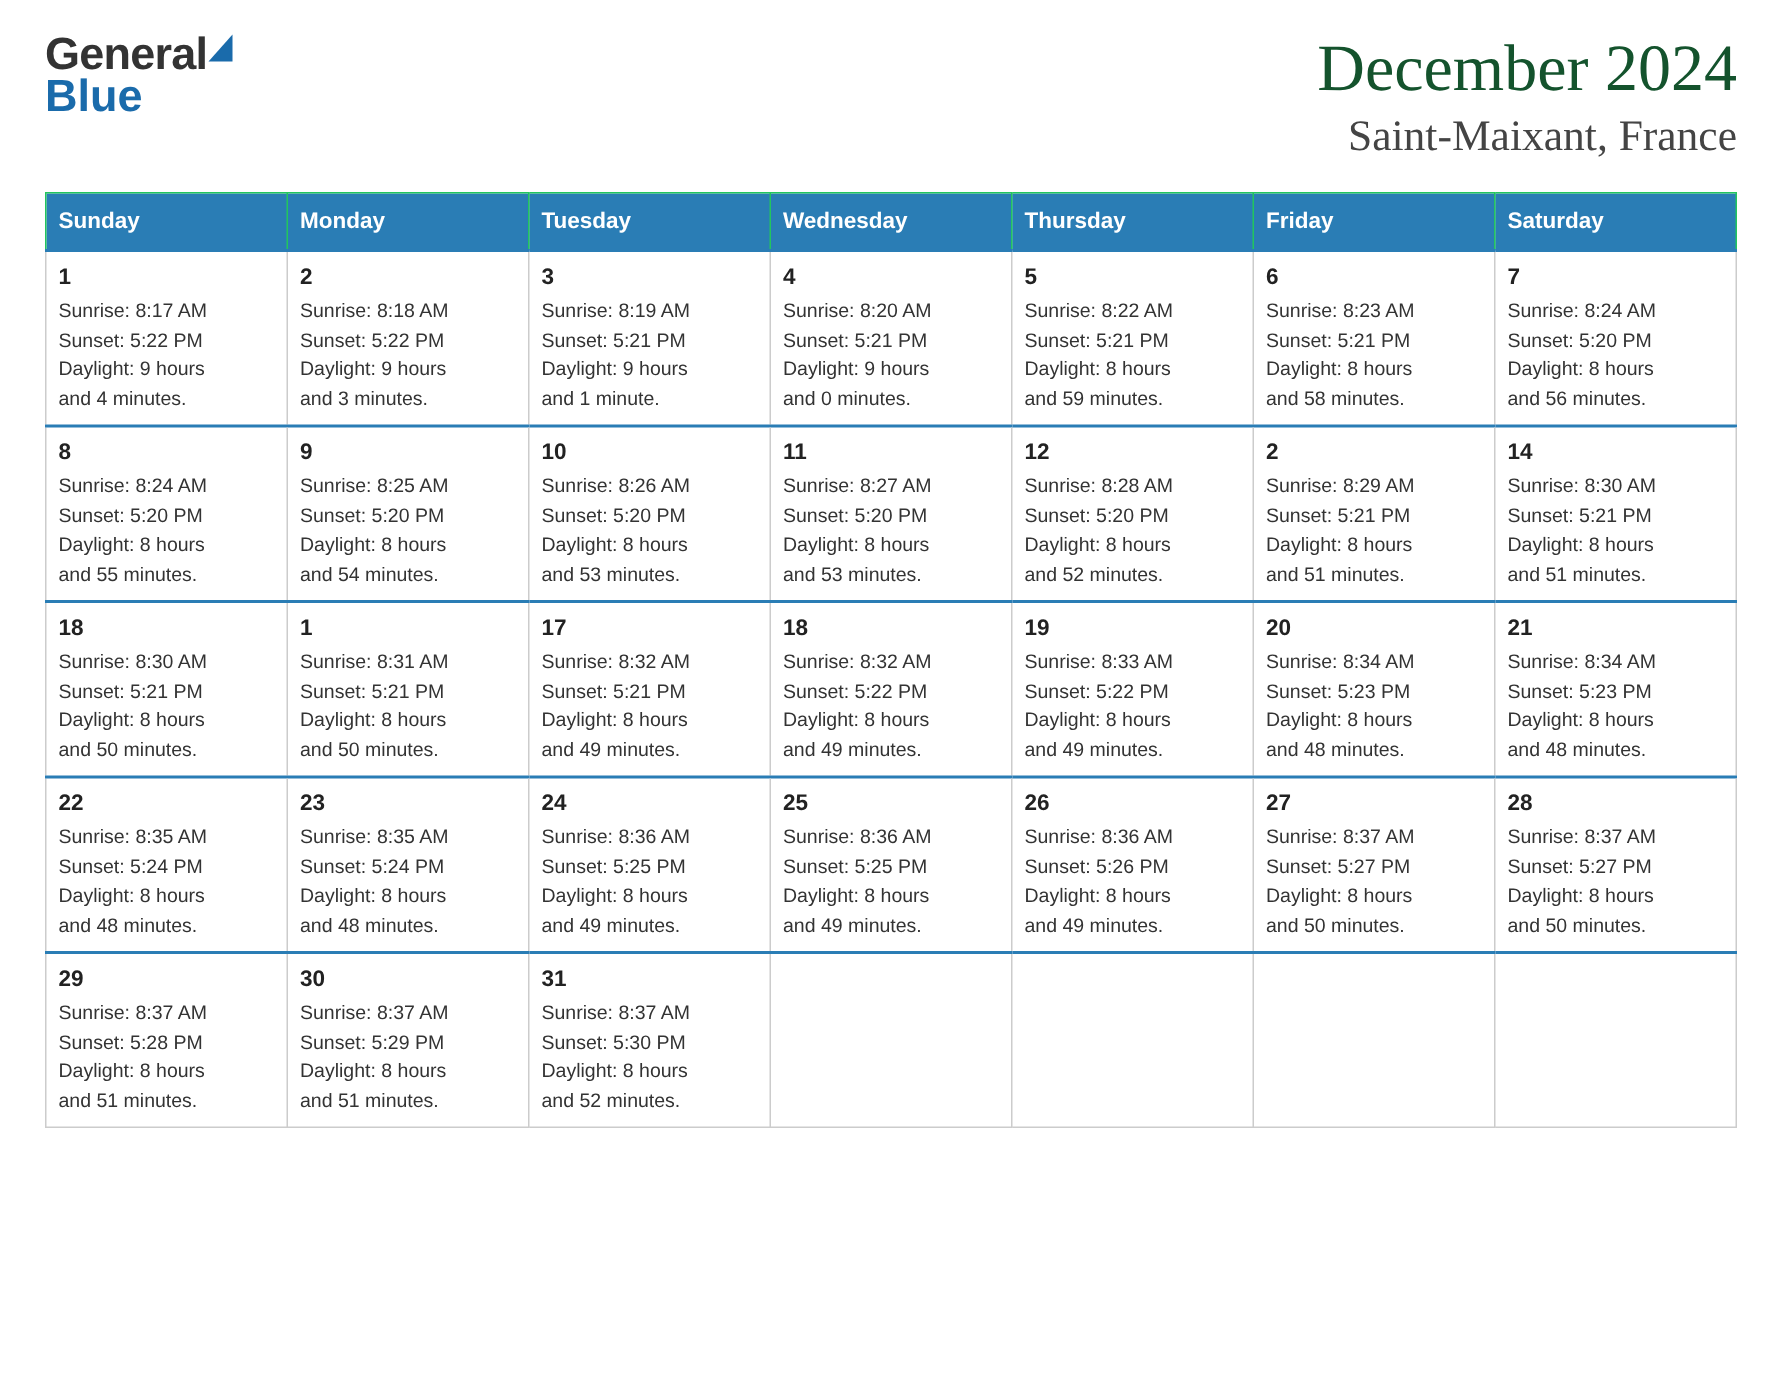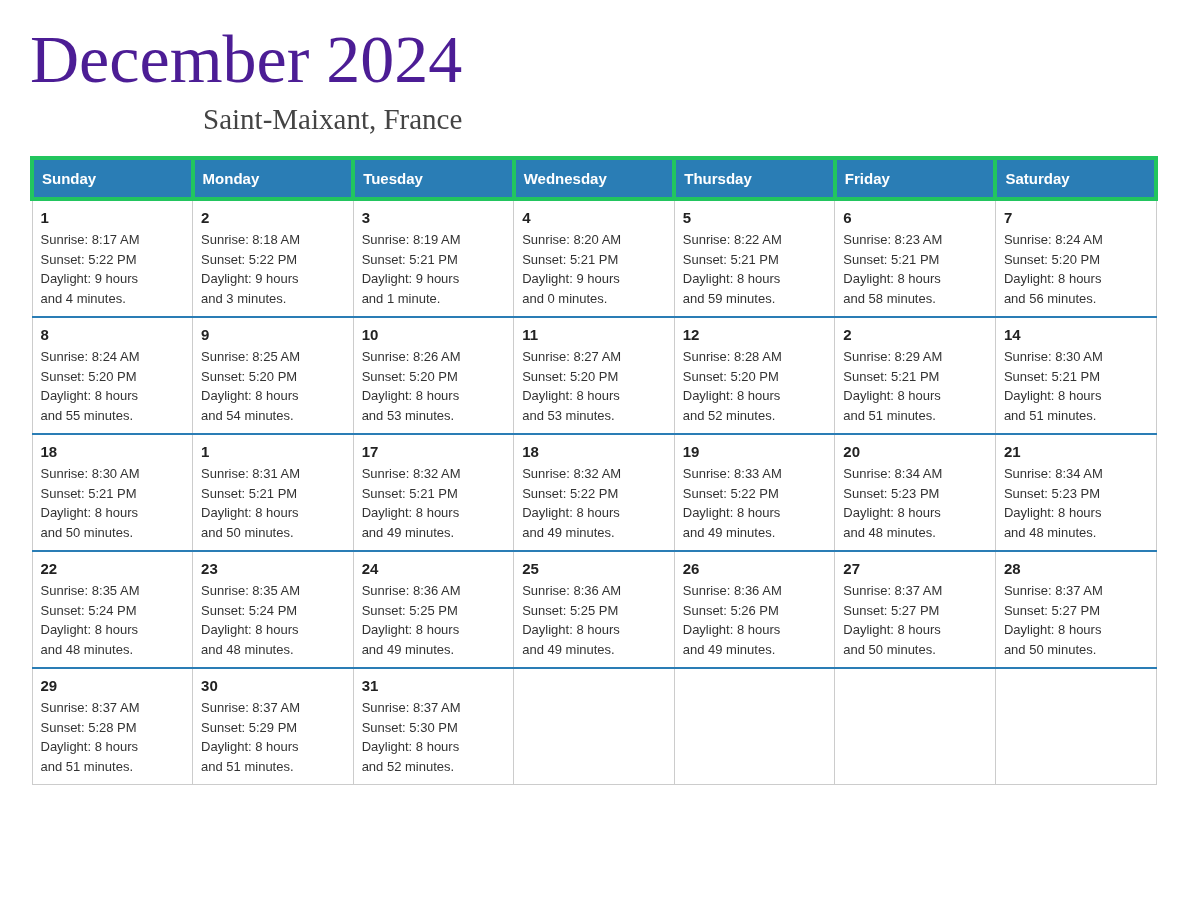--- a/index.html
+++ b/index.html
@@ -22,23 +22,23 @@
       display: flex;
       align-items: center;
       gap: 0px;
     }
 
     .title-block {
       text-align: right;
     }
 
     .page-title {
-      font-size: 68px;
+      font-size: 44px;
       font-weight: normal;
-      color: #4c1d95;
+      color: #14532d;
       font-family: Georgia, serif;
     }
 
     .page-subtitle {
       font-size: 29px;
       color: #444;
       font-family: Georgia, serif;
       margin-top: 4px;
     }
 
@@ -49,21 +49,21 @@
       table-layout: fixed;
     }
 
     .calendar-table thead tr th {
       background-color: #2a7db5;
       color: #fff;
       font-size: 15px;
       font-weight: bold;
       padding: 10px 8px;
       text-align: left;
-      border: 4px solid #22c55e;
+      border: 1px solid #22c55e;
     }
 
     .calendar-table tbody tr td {
       vertical-align: top;
       padding: 8px 8px 8px 8px;
       font-size: 12.5px;
       color: #222;
       border: 1px solid #ccc;
       border-top: 2px solid #2a7db5;
       min-height: 90px;
@@ -124,20 +124,29 @@
       font-weight: bold;
       color: #1a6bab;
       font-family: Arial, sans-serif;
       margin-top: -6px;
     }
   </style>
 </head>
 <body>
 
 <div class="header">
+  <div class="logo">
+    <div class="logo-svg">
+      <div class="logo-line1">
+        <span class="logo-text-g">General</span>
+        <span class="logo-flag"></span>
+      </div>
+      <div class="logo-line2">Blue</div>
+    </div>
+  </div>
   <div class="title-block">
     <div class="page-title">December 2024</div>
     <div class="page-subtitle">Saint-Maixant, France</div>
   </div>
 </div>
 
 <table class="calendar-table">
   <thead>
     <tr>
     <th>Sunday</th>

